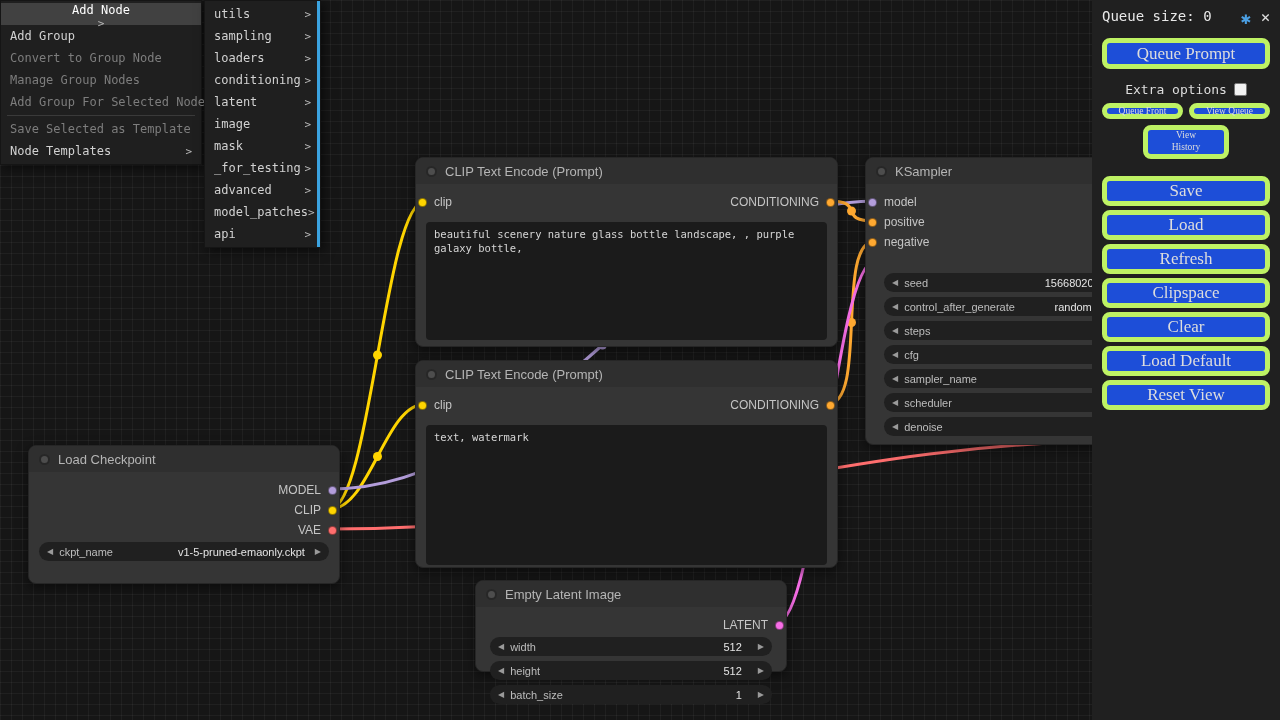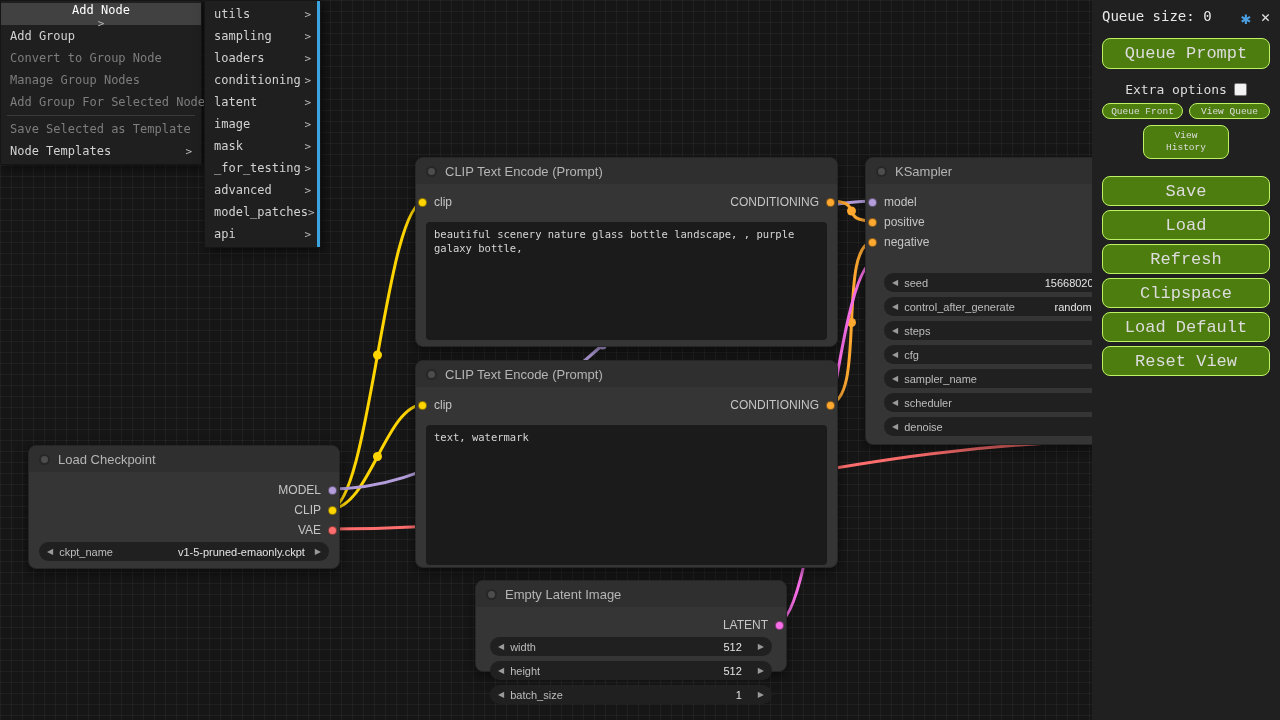--- a/index.html
+++ b/index.html
@@ -77,22 +77,22 @@
   .sidebar {
     position:absolute; left:1092px; top:0; width:188px; height:720px;
     background:#202020; z-index:5; padding:8px 10px;
     font-family:"DejaVu Sans Mono", monospace; color:#dddddd;
     display:flex; flex-direction:column; align-items:center;
   }
   .queue-row { width:100%; height:24px; display:flex; align-items:flex-start; font-size:14px; color:#e8e8e8; }
   .gear-ic { margin-left:auto; color:#4b9fe3; font-size:17px; cursor:pointer; }
   .close-ic { margin-left:10px; color:#e0e0e0; font-size:15px; cursor:pointer; }
   .sb-btn {
-    background:#4d7c0f; border:1px solid #bef264; color:#dddddd;
-    border-radius:8px; font-family:Liberation Mono, monospace;
+    background:#1d4ed8; border:5px solid #bef264; color:#dddddd;
+    border-radius:8px; font-family:Liberation Serif, serif;
     cursor:pointer; display:flex; align-items:center; justify-content:center;
   }
   .btn-big { width:100%; height:31px; font-size:17px; margin-top:6px; }
   .extra-row { margin-top:12px; height:16px; display:flex; align-items:center; gap:7px; font-size:13px; color:#dddddd; }
   .checkbox { width:13px; height:13px; background:#f2f2f2; border:1px solid #777; border-radius:2px; cursor:pointer; }
   .pair-row { width:100%; display:flex; gap:6px; margin-top:6px; }
   .btn-small { flex:1; height:16px; font-size:9.5px; border-radius:8px; }
   .btn-history { width:86px; height:34px; font-size:9.5px; margin:6px auto 8px; text-align:center; line-height:1.25; padding:2px 14px; }
   .btn-action { width:100%; height:30px; font-size:17px; margin-top:4px; }
   .btn-action.first { margin-top:9px; }
@@ -112,21 +112,21 @@
       <path d="M 828 201 C 868 201, 835 221, 875 221" stroke="#ffa931" stroke-width="3" fill="none"></path>
       <circle cx="851.5" cy="211" r="4.5" fill="#ffa931"></circle>
       <path d="M 828 404 C 868 404, 835 241, 875 241" stroke="#ffa931" stroke-width="3" fill="none"></path>
       <circle cx="851.5" cy="322.5" r="4.5" fill="#ffa931"></circle>
       <path d="M 777 623 C 817 623, 835 261, 875 261" stroke="#f76ee6" stroke-width="3" fill="none"></path>
       <circle cx="826" cy="442" r="4.5" fill="#f76ee6"></circle>
       <path d="M 330 529 C 658 529, 822 440, 1150 440" stroke="#ff6e6e" stroke-width="3" fill="none"></path>
       <circle cx="740" cy="484.5" r="4.5" fill="#ff6e6e"></circle>
     </svg>
 
-  <div class="node" style="left:28px; top:445px; width:312px; height:124px;">
+  <div class="node" style="left:28px; top:445px; width:312px; height:139px;">
     <div class="node-title">
       <span class="title-dot"></span>
       <span>Load Checkpoint</span>
     </div>
     <div class="prow out-only" style="top:35px;">
       <span class="pout">
         <span class="plabel">MODEL</span>
         <span class="port-dot" style="background: rgb(179, 157, 219);"></span>
       </span>
     </div>
@@ -377,17 +377,18 @@
     </div>
     <div class="pair-row">
       <button class="sb-btn btn-small">Queue Front</button>
       <button class="sb-btn btn-small">View Queue</button>
     </div>
     <button class="sb-btn btn-history">View History</button>
     <button class="sb-btn btn-action first">Save</button>
     <button class="sb-btn btn-action">Load</button>
     <button class="sb-btn btn-action">Refresh</button>
     <button class="sb-btn btn-action">Clipspace</button>
+    <button class="sb-btn btn-action">Clear</button>
     <button class="sb-btn btn-action">Load Default</button>
     <button class="sb-btn btn-action">Reset View</button>
   </div>
 
 </div>
 
 </body></html>

